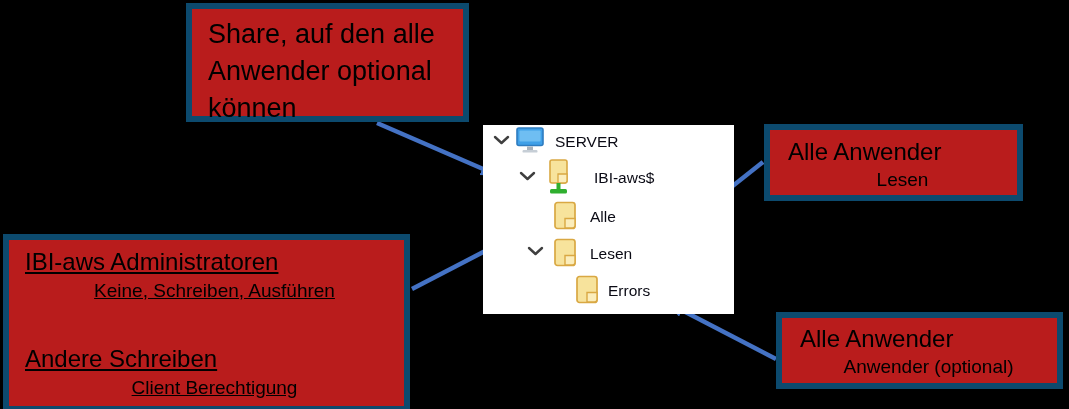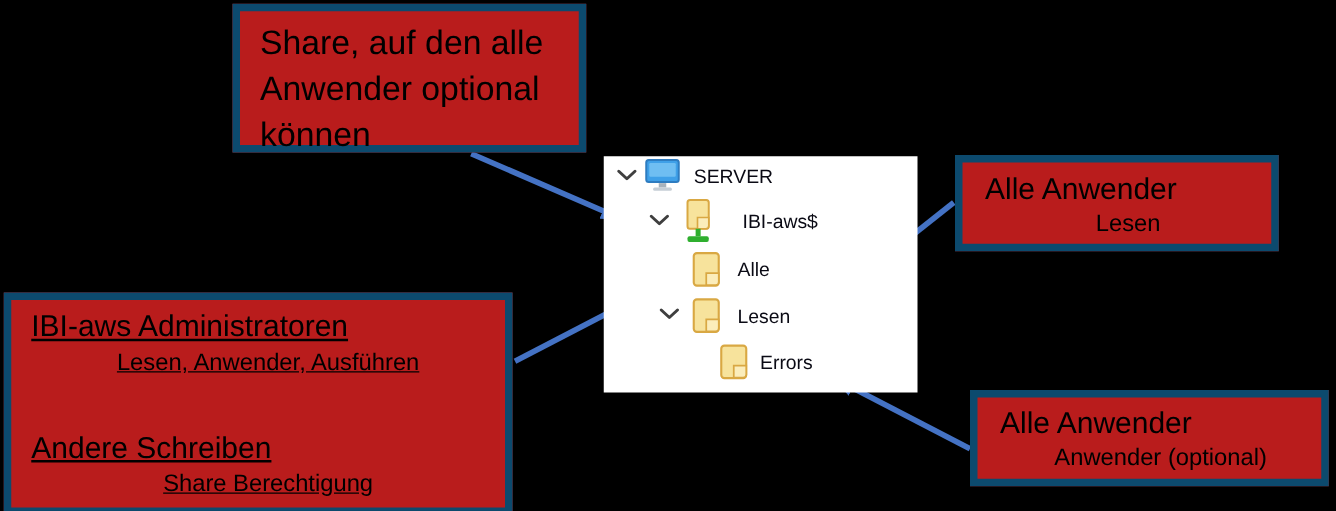--- a/index.html
+++ b/index.html
@@ -43,24 +43,24 @@
   </svg>
 
   <div class="callout" id="co-share">
     <div class="co-line">Share, auf den alle</div>
     <div class="co-line">Anwender optional</div>
     <div class="co-line">können</div>
   </div>
 
   <div class="callout" id="co-admin">
     <div class="co-small">IBI-aws Administratoren</div>
-    <div class="co-big">Lesen, Anwender, Ausführen</div>
+    <div class="co-big">Keine, Schreiben, Ausführen</div>
     <div class="co-gap"></div>
     <div class="co-small">Andere Schreiben</div>
-    <div class="co-big">Share Berechtigung</div>
+    <div class="co-big">Client Berechtigung</div>
   </div>
 
   <div class="callout" id="co-client">
     <div class="co-small">Alle Anwender</div>
     <div class="co-big">Lesen</div>
   </div>
 
   <div class="callout" id="co-errors">
     <div class="co-small">Alle Anwender</div>
     <div class="co-big">Anwender (optional)</div>

